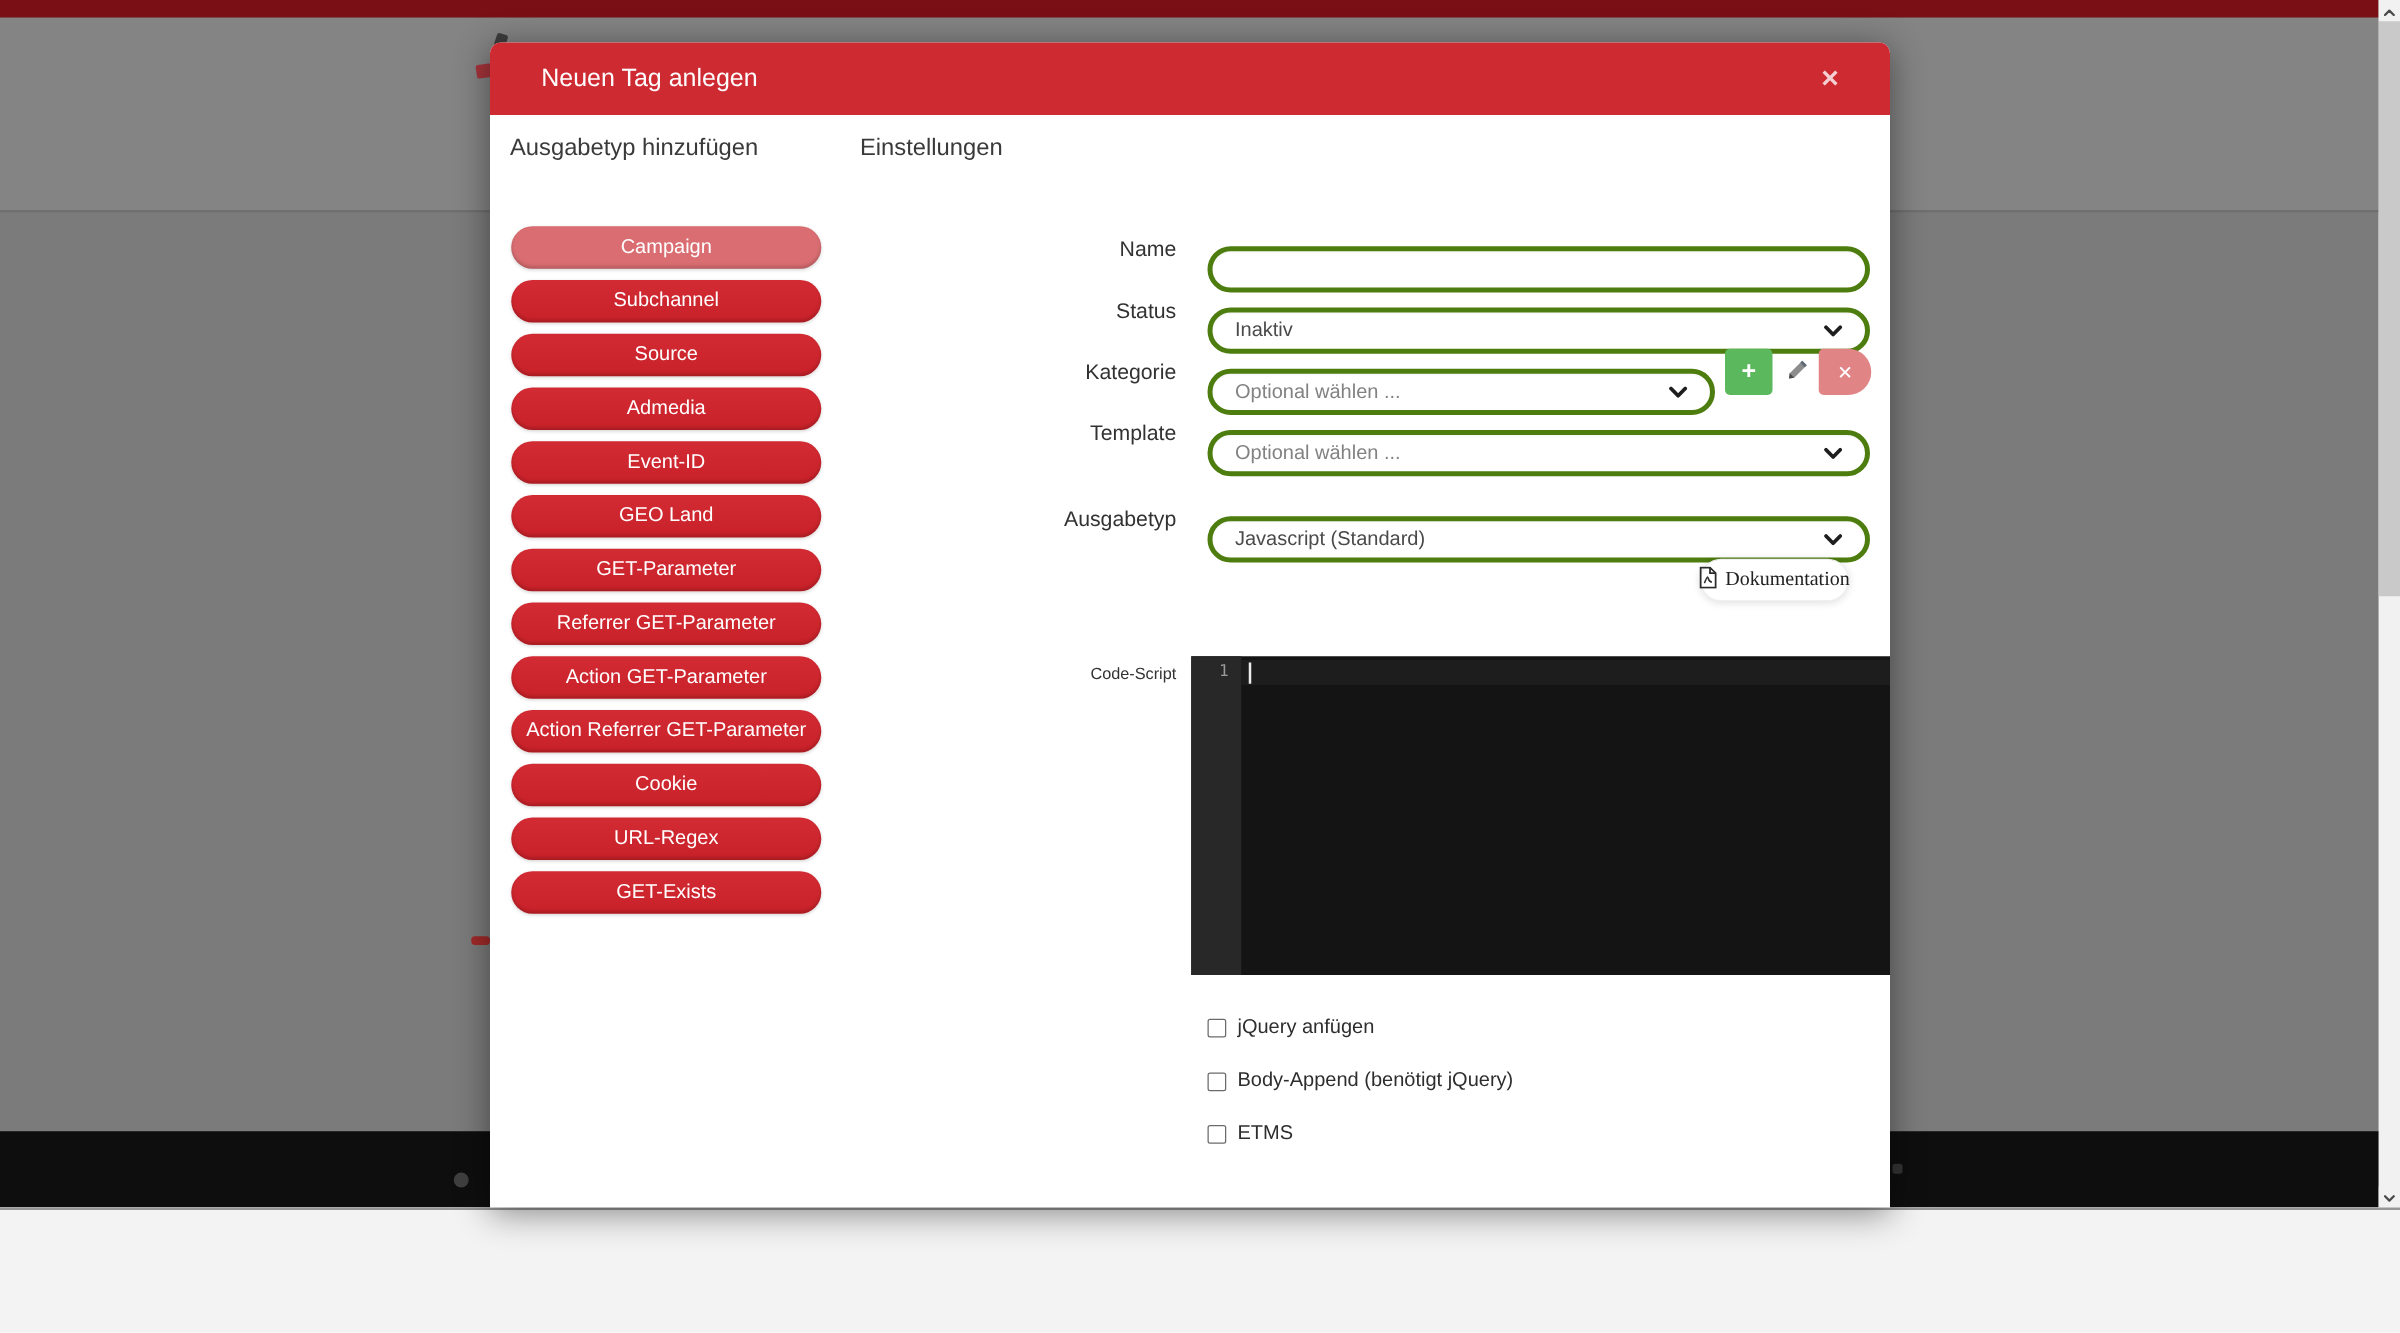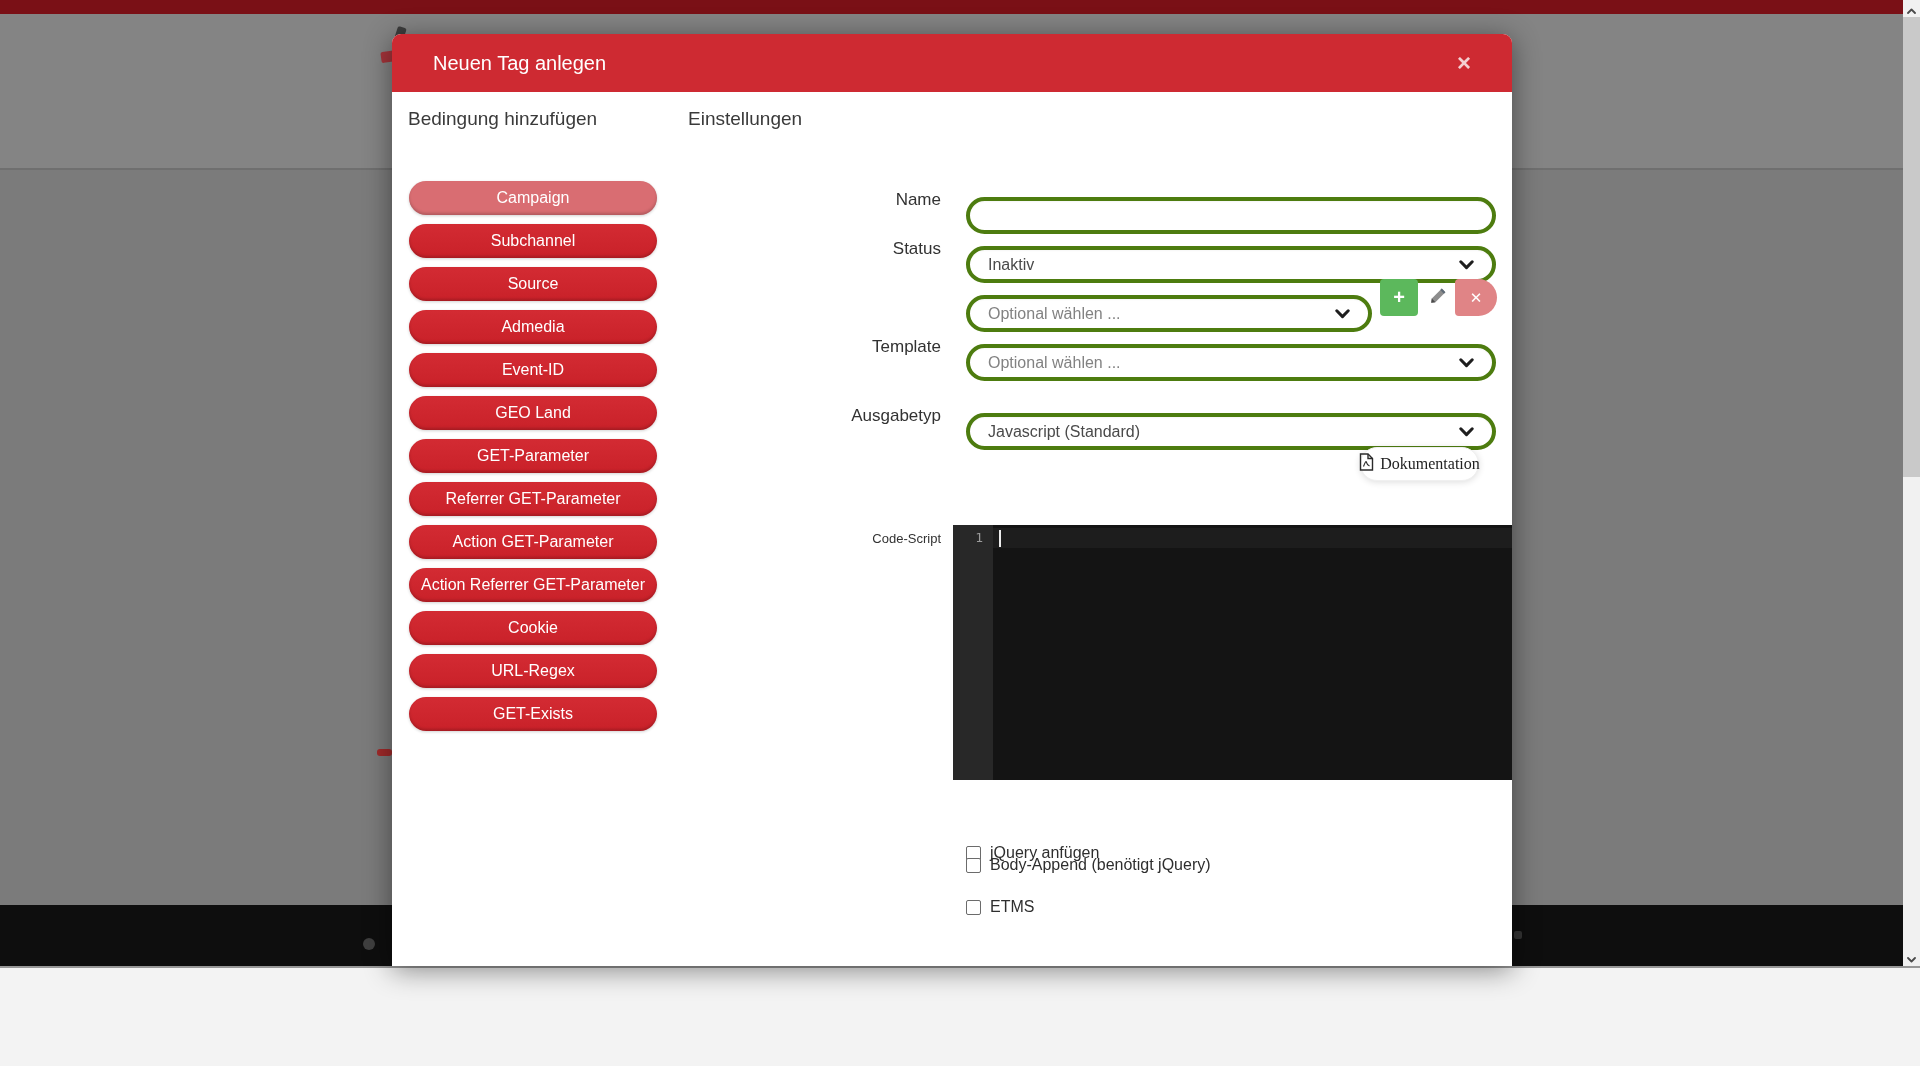--- a/index.html
+++ b/index.html
@@ -116,21 +116,21 @@
 
   <div class="below-strip"></div>
 
   <div class="modal">
 
     <div class="modal-header">
       <span class="modal-title">Neuen Tag anlegen</span>
       <button class="modal-close">×</button>
     </div>
 
-    <div class="section-heading" style="left:16px; top:74px;">Bedingung hinzufügen</div>
+    <div class="section-heading" style="left:16px; top:74px;">Ausgabetyp hinzufügen</div>
     <div class="section-heading" style="left:296px; top:74px;">Einstellungen</div>
 
     <div class="cond-list">
       <button class="cond-btn lighter">Campaign</button>
       <button class="cond-btn">Subchannel</button>
       <button class="cond-btn">Source</button>
       <button class="cond-btn">Admedia</button>
       <button class="cond-btn">Event-ID</button>
       <button class="cond-btn">GEO Land</button>
       <button class="cond-btn">GET-Parameter</button>
@@ -153,20 +153,21 @@
         <span class="select-value">Inaktiv</span>
         <span class="select-chevron">
           <svg width="15" height="10" viewBox="0 0 15 10">
               <path d="M1.8 1.8 L7.5 7.6 L13.2 1.8" stroke="#1e1e1e" stroke-width="3" fill="none" stroke-linecap="round" stroke-linejoin="round"></path>
             </svg>
         </span>
       </div>
     </div>
 
     <div class="form-row" style="top:245px;">
+      <span class="form-label">Kategorie</span>
       <div class="pill-control select-control" style="width:406px;">
         <span class="select-value placeholder">Optional wählen ...</span>
         <span class="select-chevron">
           <svg width="15" height="10" viewBox="0 0 15 10">
               <path d="M1.8 1.8 L7.5 7.6 L13.2 1.8" stroke="#1e1e1e" stroke-width="3" fill="none" stroke-linecap="round" stroke-linejoin="round"></path>
             </svg>
         </span>
       </div>
       <button class="mini-btn btn-add">
           <span>+</span>
@@ -222,21 +223,21 @@
 
     <span class="code-label">Code-Script</span>
     <div class="code-editor">
       <div class="code-activeline"></div>
       <div class="code-gutter">
         <span class="code-linenum">1</span>
       </div>
       <div class="code-caret"></div>
     </div>
 
-    <div class="cb-row" style="top:778px;margin-top:31px;">
+    <div class="cb-row" style="top:778px;">
       <span class="cb-box"></span>
       <span class="cb-label">jQuery anfügen</span>
     </div>
     <div class="cb-row" style="top:821px;">
       <span class="cb-box"></span>
       <span class="cb-label">Body-Append (benötigt jQuery)</span>
     </div>
     <div class="cb-row" style="top:863px;">
       <span class="cb-box"></span>
       <span class="cb-label">ETMS</span>

